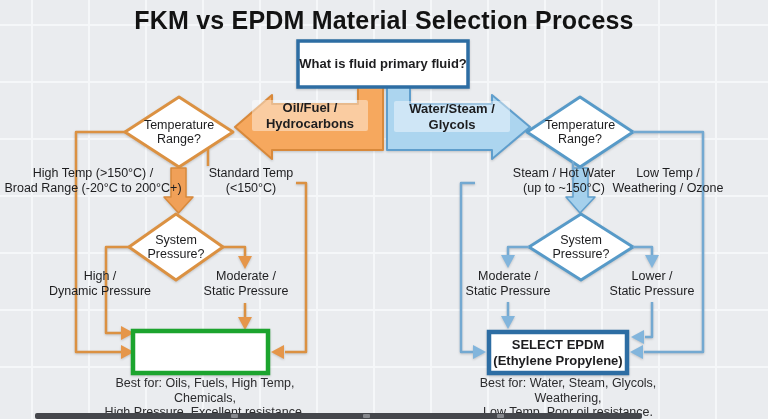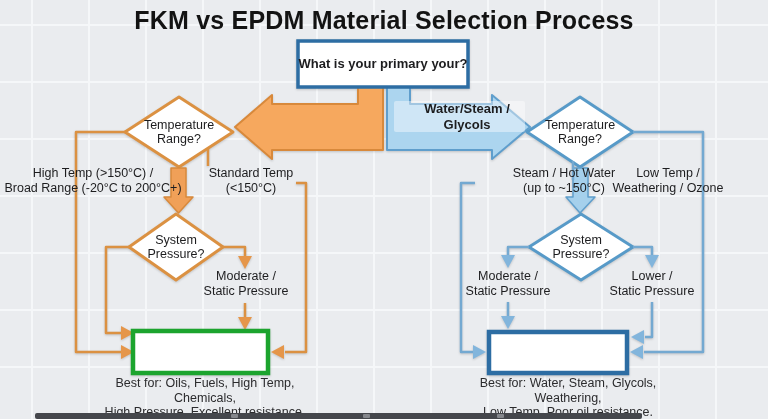--- a/index.html
+++ b/index.html
@@ -90,23 +90,25 @@
     <path class="bline" d="M652,302 L652,337 L645,337"></path>
     <polygon class="bhead" points="644,330 644,344 631,337"></polygon>
 
     <rect x="489" y="332" width="138" height="41" fill="#ffffff" stroke="#2D6DA3" stroke-width="4.5"></rect>
 
     <rect x="298" y="41" width="170" height="46" fill="#ffffff" stroke="#2D6DA3" stroke-width="3.5"></rect>
   </svg>
 
   <div class="lbl title" style="left:0;top:6px;width:768px;">FKM vs EPDM Material Selection Process</div>
 
-  <div class="lbl bold flexc" style="left:298px;top:41px;width:170px;height:46px;">What is your primary your?</div>
+  <div class="lbl bold flexc" style="left:298px;top:41px;width:170px;height:46px;">What is fluid primary fluid?</div>
 
-  <div class="lbl bold fluid" style="left:394px;top:101px;width:116px;padding-left:15px;">Water/Steam /
+  <div class="lbl bold fluid" style="left:252px;top:100px;width:116px;">Oil/Fuel /
+Hydrocarbons</div>
+  <div class="lbl bold fluid" style="left:394px;top:101px;width:116px;">Water/Steam /
 Glycols</div>
 
   <div class="lbl flexc" style="left:125px;top:99px;width:108px;height:66px;">Temperature
 Range?</div>
   <div class="lbl flexc" style="left:527px;top:99px;width:106px;height:66px;">Temperature
 Range?</div>
 
   <div class="lbl" style="left:2px;top:166px;width:182px;text-align:center;">High Temp (&gt;150°C) /
 Broad Range (-20°C to 200°C+)</div>
   <div class="lbl" style="left:196px;top:166px;width:110px;">Standard Temp
@@ -114,27 +116,31 @@
   <div class="lbl" style="left:466px;top:166px;width:116px;margin-left:40px;">Steam / Hot Water
 (up to ~150°C)</div>
   <div class="lbl" style="left:601px;top:166px;width:134px;">Low Temp /
 Weathering / Ozone</div>
 
   <div class="lbl flexc" style="left:129px;top:216px;width:94px;height:62px;">System
 Pressure?</div>
   <div class="lbl flexc" style="left:529px;top:216px;width:104px;height:62px;">System
 Pressure?</div>
 
+  <div class="lbl" style="left:44px;top:269px;width:112px;">High /
+Dynamic Pressure</div>
   <div class="lbl" style="left:190px;top:269px;width:112px;">Moderate /
 Static Pressure</div>
   <div class="lbl" style="left:452px;top:269px;width:112px;">Moderate /
 Static Pressure</div>
   <div class="lbl" style="left:596px;top:269px;width:112px;">Lower /
 Static Pressure</div>
 
+  <div class="lbl bold flexc" style="left:491px;top:333px;width:134px;height:39px;">SELECT EPDM
+(Ethylene Propylene)</div>
 
   <div class="lbl caption" style="left:85px;top:376px;width:240px;">Best for: Oils, Fuels, High Temp, Chemicals,
 High Pressure. Excellent resistance.</div>
   <div class="lbl caption" style="left:448px;top:376px;width:240px;">Best for: Water, Steam, Glycols, Weathering,
 Low Temp. Poor oil resistance.</div>
 
   <div class="timeline">
     <span class="tick" style="left:196px;"></span>
     <span class="tick" style="left:328px;"></span>
     <span class="tick" style="left:462px;"></span>

